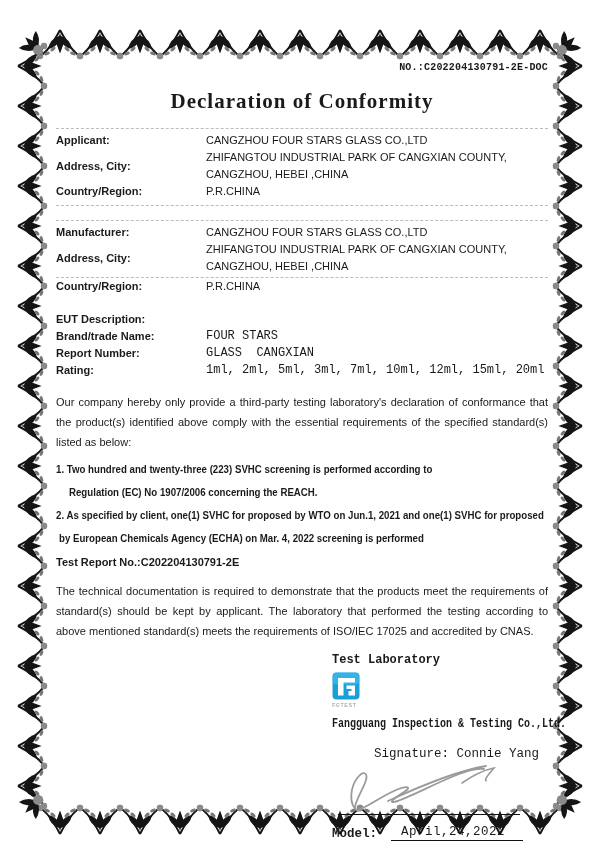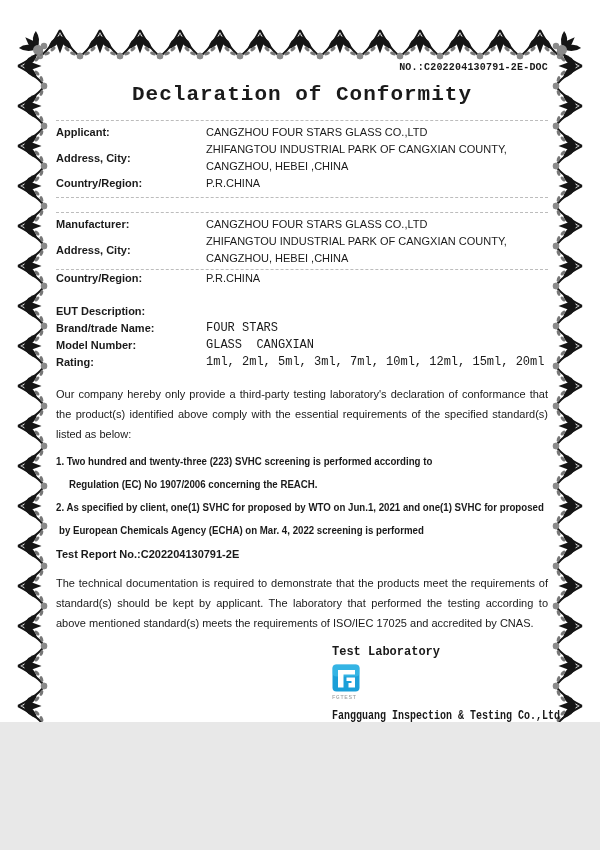--- a/index.html
+++ b/index.html
@@ -1,25 +1,25 @@
 <!DOCTYPE html>
 <html><head>
 <meta charset="utf-8">
 <style>
   html,body{margin:0;padding:0;background:#e8e8e8;}
   .page{
-    width:600px;height:722px;position:relative;margin:0 auto;
+    width:600px;height:850px;position:relative;margin:0 auto;
     background:#ffffff;overflow:hidden;
     font-family:"Liberation Sans","DejaVu Sans",sans-serif;color:#1a1a1a;
   }
   .lace{position:absolute;left:0;top:0;pointer-events:none;}
   .content{position:absolute;left:56px;top:62px;right:52px;}
   .doc-no{text-align:right;font-family:"Liberation Mono","DejaVu Sans Mono",monospace;
     font-size:10px;font-weight:600;letter-spacing:.2px;}
-  .title{margin:10px 0 0 0;text-align:center;font-family:Liberation Mono, monospace;
+  .title{margin:16px 0 0 0;text-align:center;font-family:Liberation Serif, serif;
     font-size:21px;font-weight:700;letter-spacing:1px;white-space:nowrap;}
   .divider{border-top:1px dashed #bcbcbc;height:0;}
   .d1{margin-top:14px;}
   .d2{margin-top:5px;}
   .d3{margin-top:14px;}
   .d4{margin-top:2px;}
   .info{margin-top:3px;}
   .row{display:flex;font-size:11px;line-height:17px;align-items:center;}
   .row .lbl{width:150px;flex:none;font-weight:700;}
   .row .val{flex:1;}
@@ -202,21 +202,21 @@
 
     <div class="product">
       <div class="row">
         <span class="lbl">EUT Description:</span>
       </div>
       <div class="row">
         <span class="lbl">Brand/trade Name:</span>
         <span class="val mono-val pre">FOUR STARS</span>
       </div>
       <div class="row">
-        <span class="lbl">Model Number:</span>
+        <span class="lbl">Report Number:</span>
         <span class="val mono-val pre">GLASS  CANGXIAN</span>
       </div>
       <div class="row">
         <span class="lbl">Rating:</span>
         <span class="val mono-val pre">1ml, 2ml, 5ml, 3ml, 7ml, 10ml, 12ml, 15ml, 20ml</span>
       </div>
     </div>
 
     <p class="para">Our company hereby only provide a third-party testing laboratory's declaration of conformance that the product(s) identified above comply with the essential requirements of the specified standard(s) listed as below:</p>
 
@@ -249,19 +249,19 @@
       <div class="sig-area">
         <svg class="sig-scribble" width="190" height="58" viewBox="0 0 190 58">
           <path d="M22,52 C12,46 14,28 22,18 C28,11 33,14 29,24 C24,36 14,52 22,51 C32,48 44,38 60,31 C72,26 76,28 68,33 C60,38 52,44 58,43 C70,40 96,26 118,17 C132,11 142,9 148,10" stroke="#9a9a9a" fill="none" stroke-width="1.8" stroke-linecap="round"></path>
           <path d="M52,42 C78,30 120,12 150,7" stroke="#9a9a9a" fill="none" stroke-width="1.8" stroke-linecap="round"></path>
           <path d="M126,24 C136,17 148,11 158,9 C154,14 148,20 150,22" stroke="#9a9a9a" fill="none" stroke-width="1.6" stroke-linecap="round"></path>
         </svg>
         <div class="sig-line"></div>
       </div>
 
       <div class="date-row">
-        <span class="date-lbl">Name:</span>
+        <span class="date-lbl">Model:</span>
         <span class="date-val">April,24,2022</span>
       </div>
     </div>
 
   </div>
 </div>
 
 </body></html>

